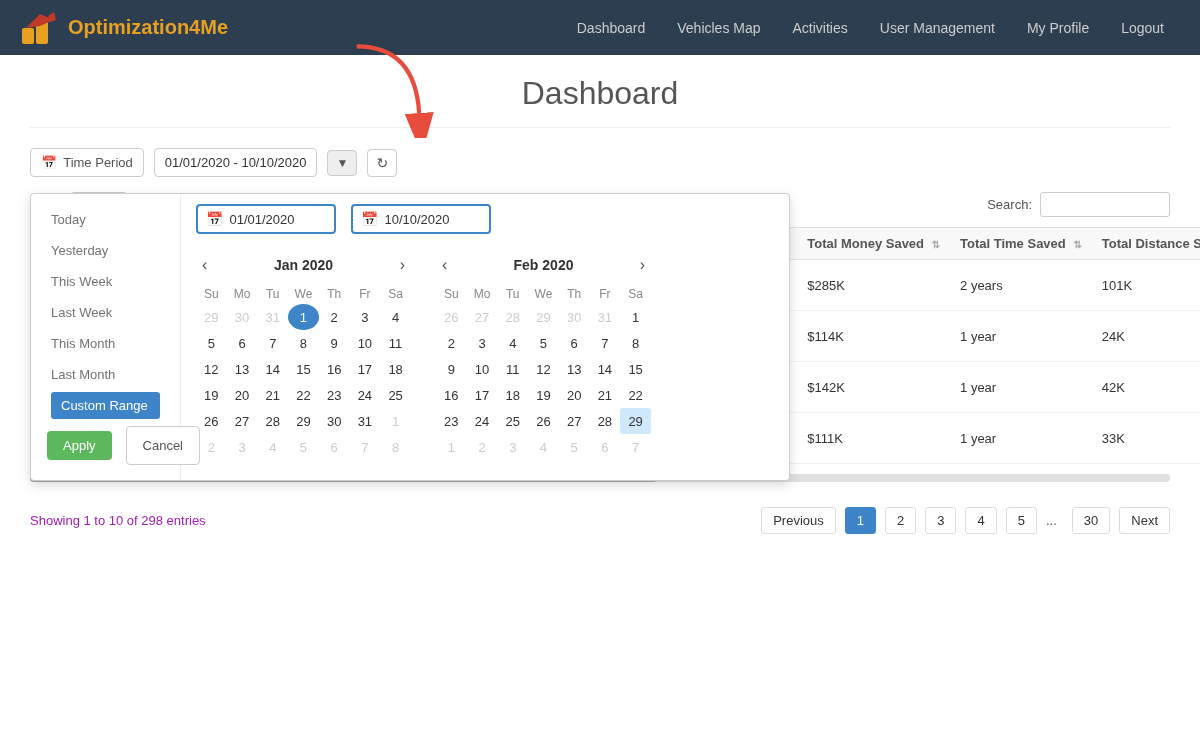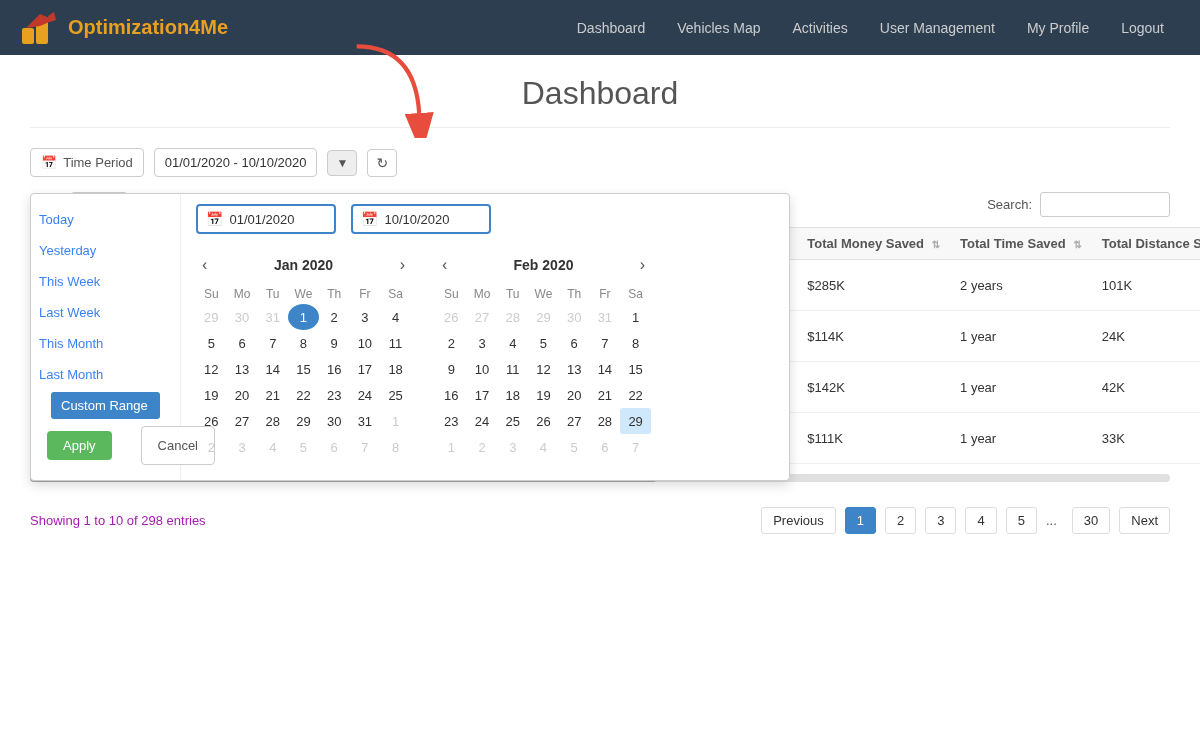--- a/index.html
+++ b/index.html
@@ -139,23 +139,23 @@
       min-width: 760px;
     }
 
     .quick-options {
       width: 150px;
       padding: 10px 0;
       border-right: 1px solid #eee;
     }
 
     .quick-option {
-      padding: 8px 8px;
-      cursor: pointer;
-      color: #3b82f6;
+      padding: 8px 20px;
+      cursor: pointer;
+      color: #737373;
       font-size: 13px;
     }
     .quick-option.active {
       background: #3d85c8;
       color: white;
       border-radius: 3px;
       margin: 2px 20px;
       padding: 6px 10px;
     }
 
@@ -176,21 +176,21 @@
       color: #555;
       border: 1px solid #ccc;
       border-radius: 4px;
       padding: 7px 16px;
       cursor: pointer;
       font-size: 13px;
     }
 
     .buttons-row {
       display: flex;
-      gap: 21px;
+      gap: 6px;
       padding: 5px 8px;
     }
 
     
     .calendars-section {
       padding: 10px 15px;
       display: flex;
       gap: 20px;
       flex-direction: column;
     }

